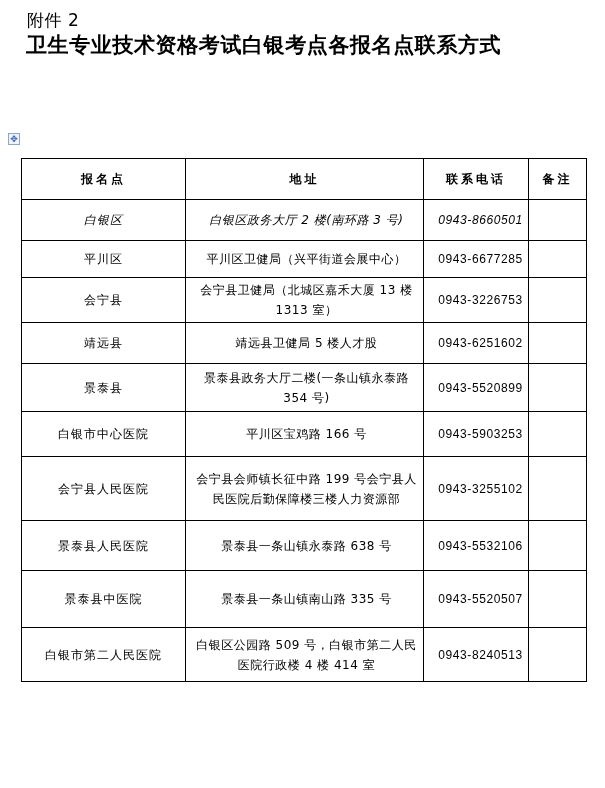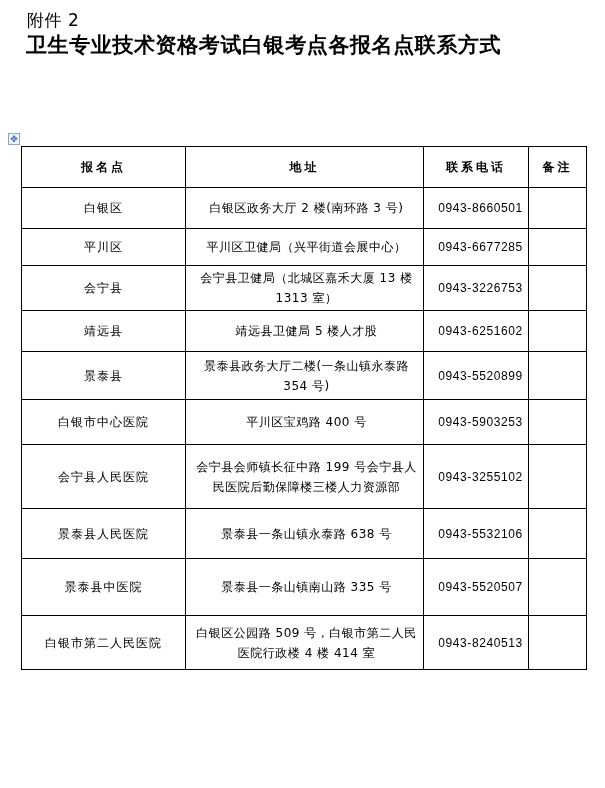--- a/index.html
+++ b/index.html
@@ -1,20 +1,20 @@
 <!DOCTYPE html>
 <html><head>
 <meta charset="utf-8">
 <style>
   html, body { margin:0; padding:0; background:#ffffff; }
   body { width:605px; height:788px; position:relative; overflow:hidden; font-family:"DejaVu Sans", sans-serif; color:#000; }
   .attach { position:absolute; left:27px; top:9px; font-size:17px; letter-spacing:0.5px;text-align:right; }
   .title { position:absolute; left:26px; top:31px; font-family:"DejaVu Serif", serif; font-weight:bold; font-size:21px; letter-spacing:0.6px; white-space:nowrap; }
   .move-handle { position:absolute; left:8px; top:133px; width:10px; height:10px; border:1px solid #8fa6c8; background:#eef3fb; font-size:9px; line-height:10px; text-align:center; color:#2f5fae; }
-  table { position:absolute; left:21px; top:146px; border-collapse:collapse; table-layout:fixed; width:565px; }
+  table { position:absolute; left:21px; top:158px; border-collapse:collapse; table-layout:fixed; width:565px; }
   td, th { border:1.5px solid #000; padding:0; font-size:12px; line-height:20px; vertical-align:middle; }
   th { font-family:"DejaVu Serif", serif; font-weight:bold; font-size:12px; letter-spacing:3px; text-align:center; }
   td.name { text-align:center; letter-spacing:1px; }
   td.addr { text-align:center; padding-left:8px; padding-right:4px; letter-spacing:0.5px; }
   td.phone { text-align:center; padding-left:9px; font-family:"Liberation Sans Narrow","Liberation Sans", sans-serif; letter-spacing:0.6px; font-size:12px; }
   td.note { }
 </style>
 </head>
 <body>
 
@@ -31,21 +31,21 @@
   </colgroup>
   <thead>
     <tr style="height:41px">
       <th>报名点</th>
       <th>地址</th>
       <th>联系电话</th>
       <th>备注</th>
     </tr>
   </thead>
   <tbody id="tbody">
-      <tr style="height: 41px;">
+      <tr style="height: 41px; font-style: italic;">
         <td class="name">白银区</td>
         <td class="addr">白银区政务大厅 2 楼(南环路 3 号)</td>
         <td class="phone">0943-8660501</td>
         <td class="note"></td>
       </tr>
       <tr style="height: 37px;">
         <td class="name">平川区</td>
         <td class="addr">平川区卫健局（兴平街道会展中心）</td>
         <td class="phone">0943-6677285</td>
         <td class="note"></td>
@@ -63,21 +63,21 @@
         <td class="note"></td>
       </tr>
       <tr style="height: 48px;">
         <td class="name">景泰县</td>
         <td class="addr">景泰县政务大厅二楼(一条山镇永泰路 354 号)</td>
         <td class="phone">0943-5520899</td>
         <td class="note"></td>
       </tr>
       <tr style="height: 45px;">
         <td class="name">白银市中心医院</td>
-        <td class="addr">平川区宝鸡路 400 号</td>
+        <td class="addr">平川区宝鸡路 166 号</td>
         <td class="phone">0943-5903253</td>
         <td class="note"></td>
       </tr>
       <tr style="height: 64px;">
         <td class="name">会宁县人民医院</td>
         <td class="addr">会宁县会师镇长征中路 199 号会宁县人民医院后勤保障楼三楼人力资源部</td>
         <td class="phone">0943-3255102</td>
         <td class="note"></td>
       </tr>
       <tr style="height: 50px;">

